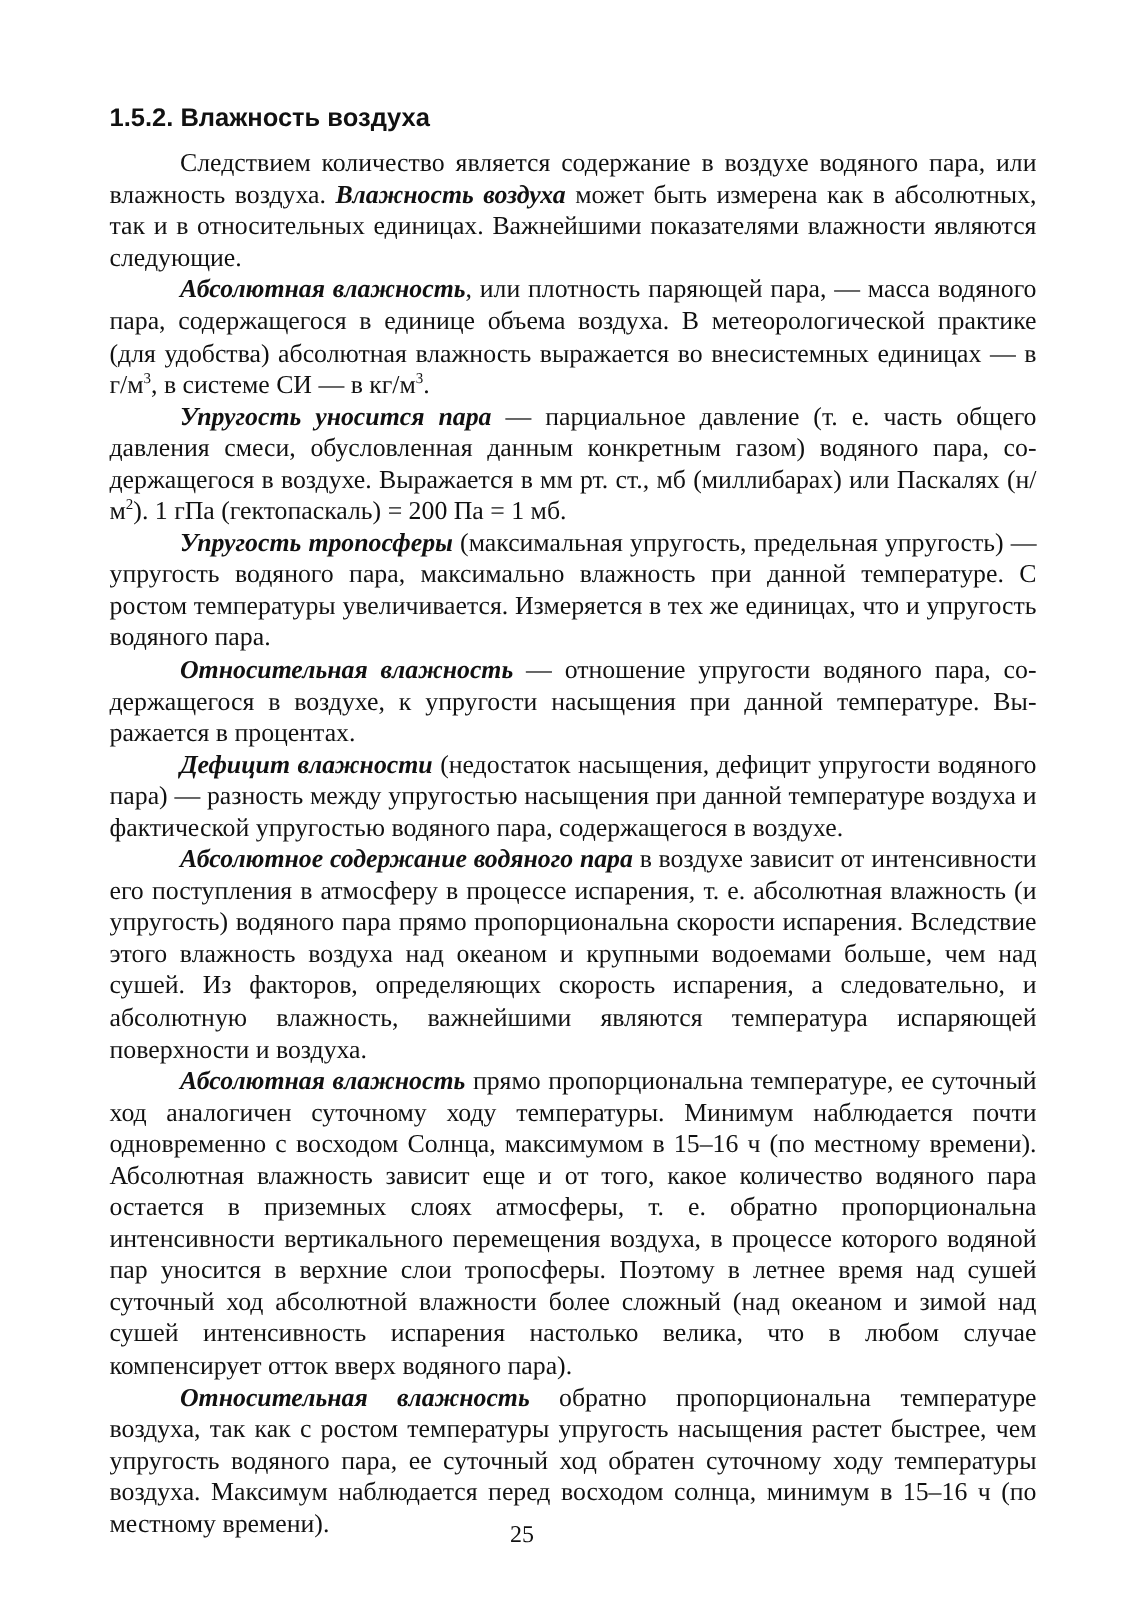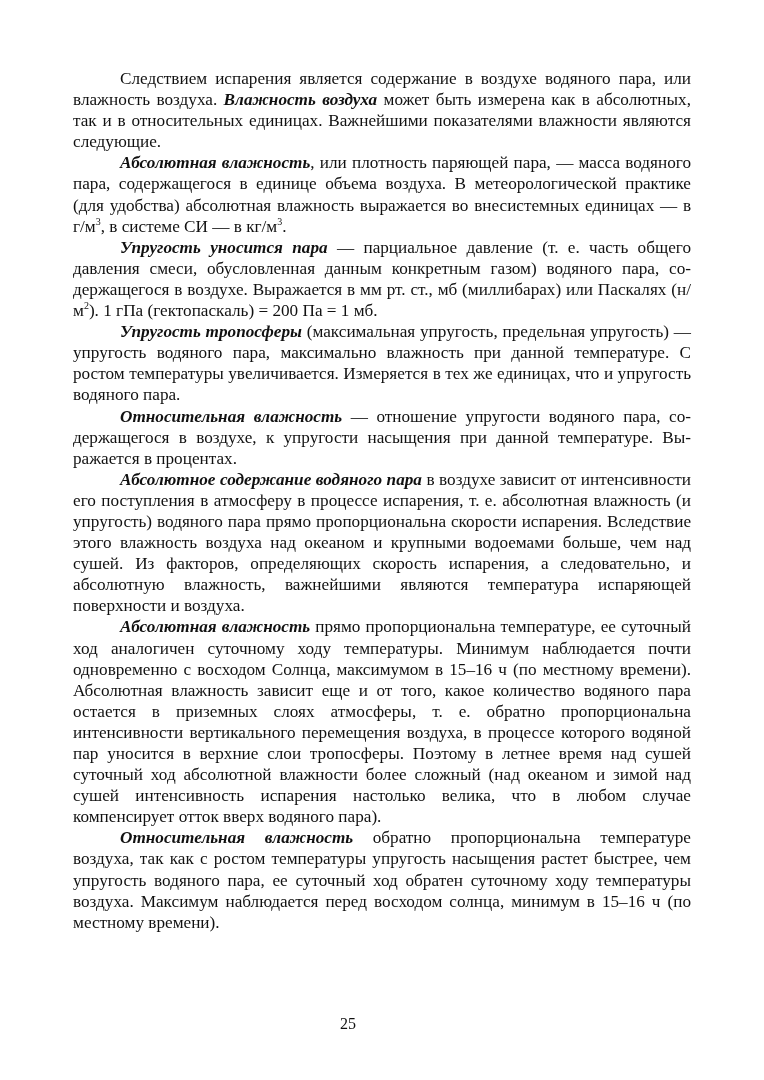--- a/index.html
+++ b/index.html
@@ -48,25 +48,30 @@
       text-align: center;
       font-family: "Liberation Serif", serif;
       font-size: 16px;
       color: #111;
     }
   </style>
 </head>
 <body>
 
 <div class="page">
+  <h2 class="heading">
+    <span>1.5.2.</span>
+    <span>Влажность воздуха</span>
+  </h2>
   <div id="body-text">
-      <p class="para"><span>Следствием испарения является содержание в воздухе водяного пара, или влажность воздуха. </span><span class="bi">Влажность воздуха</span><span> может быть измерена как в абсолют­ных, так и в относительных единицах. Важнейшими показателями влажности являются следующие.</span></p>
+      <p class="para"><span>Следствием количество является содержание в воздухе водяного пара, или влажность воздуха. </span><span class="bi">Влажность воздуха</span><span> может быть измерена как в абсолют­ных, так и в относительных единицах. Важнейшими показателями влажности являются следующие.</span></p>
       <p class="para"><span class="bi">Абсолютная влажность</span><span>, или плотность паряющей пара, —  масса водяно­го пара, содержащегося в единице объема воздуха. В метеорологической прак­тике (для удобства) абсолютная влажность выражается во внесистемных едини­цах —  в г/м</span><sup>3</sup><span>, в системе СИ — в кг/м</span><sup>3</sup><span>.</span></p>
       <p class="para"><span class="bi">Упругость уносится пара</span><span> —  парциальное давление (т. е. часть общего давления смеси, обусловленная данным конкретным газом) водяного пара, со­держащегося в воздухе. Выражается в мм рт. ст., мб (миллибарах) или Паскалях (н/м</span><sup>2</sup><span>). 1 гПа (гектопаскаль) = 200 Па = 1 мб.</span></p>
       <p class="para"><span class="bi">Упругость тропосферы</span><span> (максимальная упругость, предельная упру­гость) — упругость водяного пара, максимально влажность при данной темпе­ратуре. С ростом температуры увеличивается. Измеряется в тех же единицах, что и упругость водяного пара.</span></p>
       <p class="para"><span class="bi">Относительная влажность</span><span> — отношение упругости водяного пара, со­держащегося в воздухе, к упругости насыщения при данной температуре. Вы­ражается в процентах.</span></p>
+      <p class="para"><span class="bi">Дефицит влажности</span><span> (недостаток насыщения, дефицит упругости водя­ного пара) — разность между упругостью насыщения при данной температуре воздуха и фактической упругостью водяного пара, содержащегося в воздухе.</span></p>
       <p class="para"><span class="bi">Абсолютное содержание водяного пара</span><span> в воздухе зависит от интенсив­ности его поступления в атмосферу в процессе испарения, т. е. абсолютная влажность (и упругость) водяного пара </span><span class="it">прямо пропорциональна скорости испа­рения</span><span>. Вследствие этого влажность воздуха над океаном и крупными водоемами больше, чем над сушей. Из факторов, определяющих скорость испарения, а сле­довательно, и абсолютную влажность, важнейшими являются температура ис­паряющей поверхности и воздуха.</span></p>
       <p class="para"><span class="bi">Абсолютная влажность</span><span> </span><span class="it">прямо пропорциональна температуре</span><span>, ее су­точный ход </span><span class="it">аналогичен</span><span> суточному ходу температуры. Минимум наблюдается почти одновременно с восходом Солнца, максимумом в 15–16 ч (по местному времени). Абсолютная влажность зависит еще и от того, какое  количество  во­дяного пара остается в приземных слоях атмосферы, т. е. обратно пропорцио­нальна интенсивности вертикального перемещения воздуха, в процессе которо­го водяной пар уносится в верхние слои тропосферы. Поэтому в летнее время над сушей суточный ход абсолютной влажности более сложный (над океаном и зимой над сушей интенсивность испарения настолько велика, что в любом слу­чае компенсирует отток вверх водяного пара).</span></p>
       <p class="para"><span class="bi">Относительная влажность</span><span> </span><span class="it">обратно пропорциональна температуре</span><span> воздуха, так как с ростом температуры упругость насыщения растет быстрее, чем упругость водяного пара, </span><span class="it">ее суточный ход обратен</span><span> суточному ходу темпе­ратуры воздуха. Максимум наблюдается перед восходом солнца, минимум в 15–16 ч (по местному времени).</span></p>
     </div>
 </div>
 
 <div class="page-number">25</div>
 
 </body></html>

